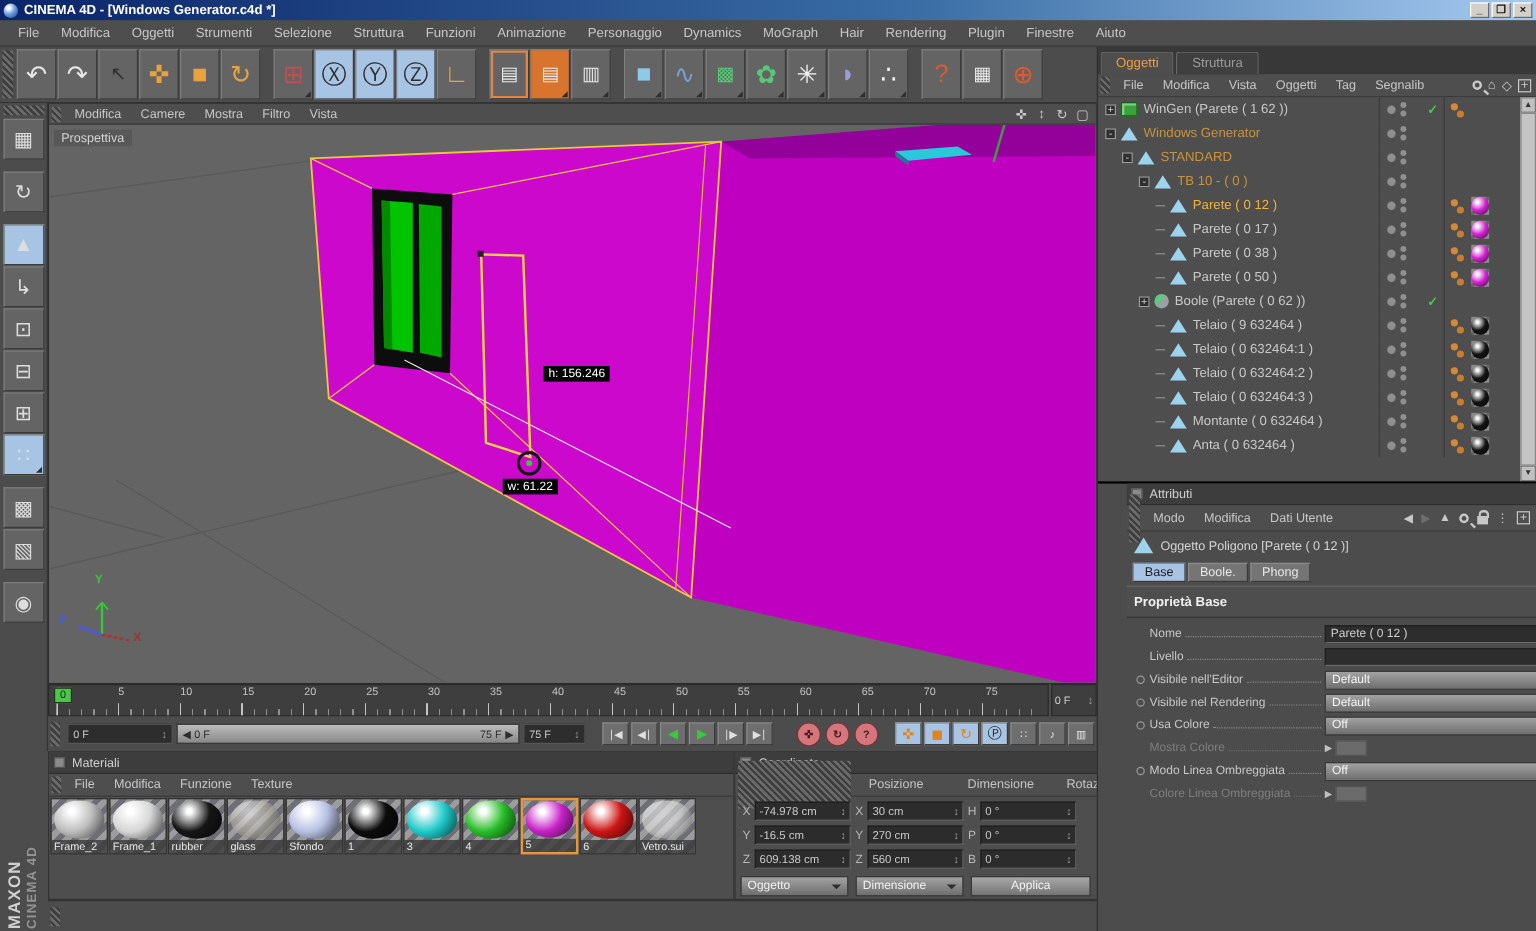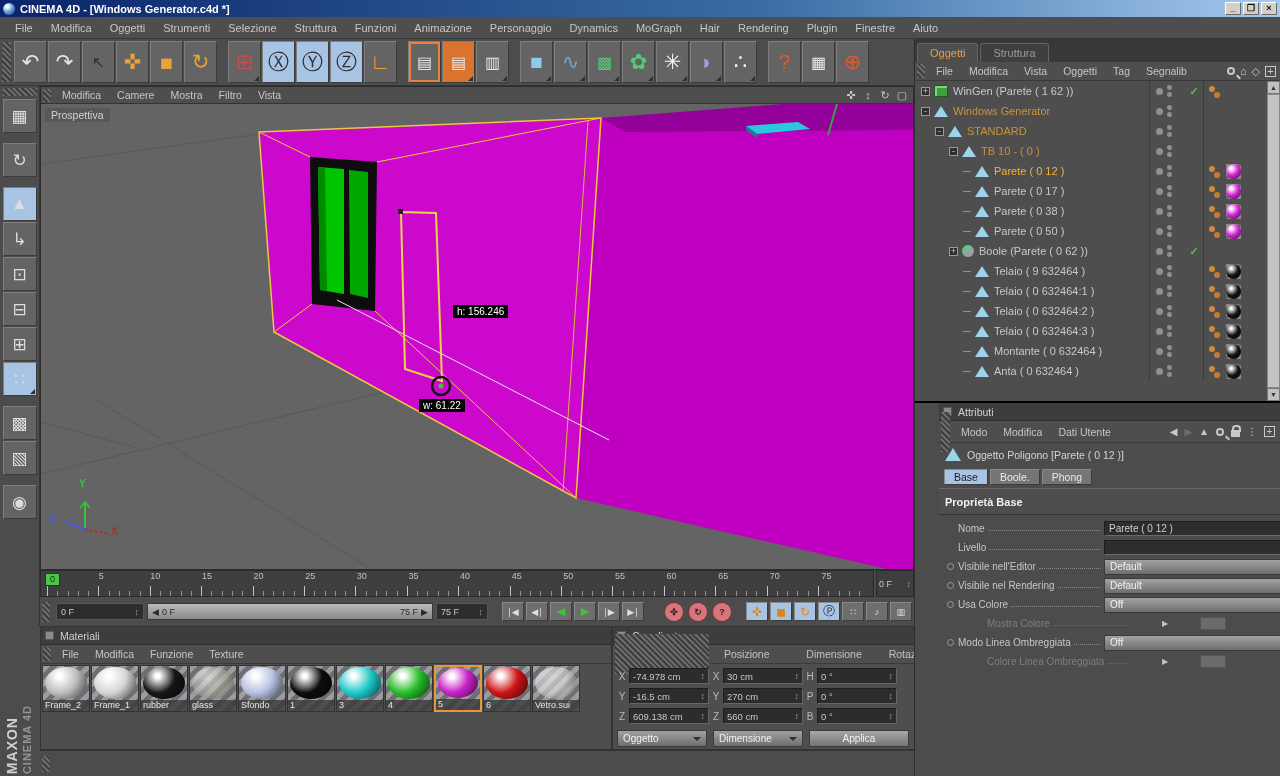--- a/index.html
+++ b/index.html
@@ -248,21 +248,21 @@
     border-bottom:1px solid #333; color:#f0f0f0; font-size:11px; font-weight:bold;
     display:flex; align-items:center; padding-left:6px; }
   .fields { padding-top:4px; }
   .fr { display:flex; align-items:center; height:19px; padding:0 8px 0 8px;
     font-size:10px; color:#c6c6c6; }
   .adot { width:7px; height:7px; border:1px solid #9a9a9a; border-radius:50%;
     margin-right:4px; flex:none; visibility:hidden; }
   .fr.anim .adot { visibility:visible; }
   .lbl { width:146px; display:flex; flex:none; white-space:nowrap; overflow:hidden; }
   .lbl::after { content:""; flex:1; border-bottom:1px dotted #8a8a8a; margin:0 3px 3px 3px; }
-  .fr.dim { color:#7e7e7e;gap:29px; }
+  .fr.dim { color:#7e7e7e; }
   .fr.dim .lbl::after { border-color:#6a6a6a; }
   .arr { color:#c0c0c0; font-size:8px; margin-right:3px; flex:none;}
   .ctrl { width:192px; display:flex; align-items:center; flex:none; }
   .inp { flex:1; height:15px; background:#2d2d2d; border:1px solid #1f1f1f;
     border-right-color:#6a6a6a; border-bottom-color:#6a6a6a; color:#cfcfcf;
     font-size:10px; padding:0 4px; display:flex; align-items:center; }
   .lvlbtn { width:11px; height:15px; background:#6e6e6e; border:1px solid #444;
     color:#ddd; font-size:8px; display:flex; align-items:center; justify-content:center; flex:none;}
   .dd { flex:1; height:16px; background:linear-gradient(#a2a2a2,#6e6e6e);
     border:1px solid #3a3a3a; color:#f4f4f4; font-size:10px; padding:0 16px 0 5px;

